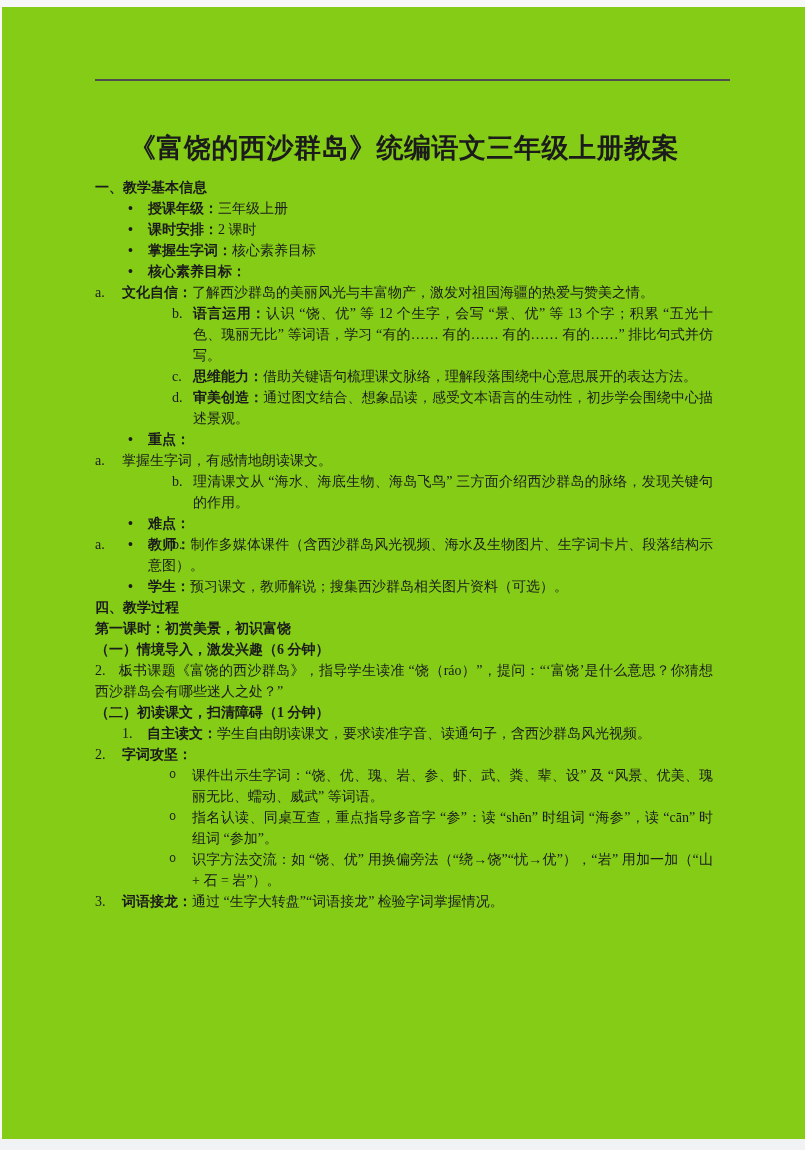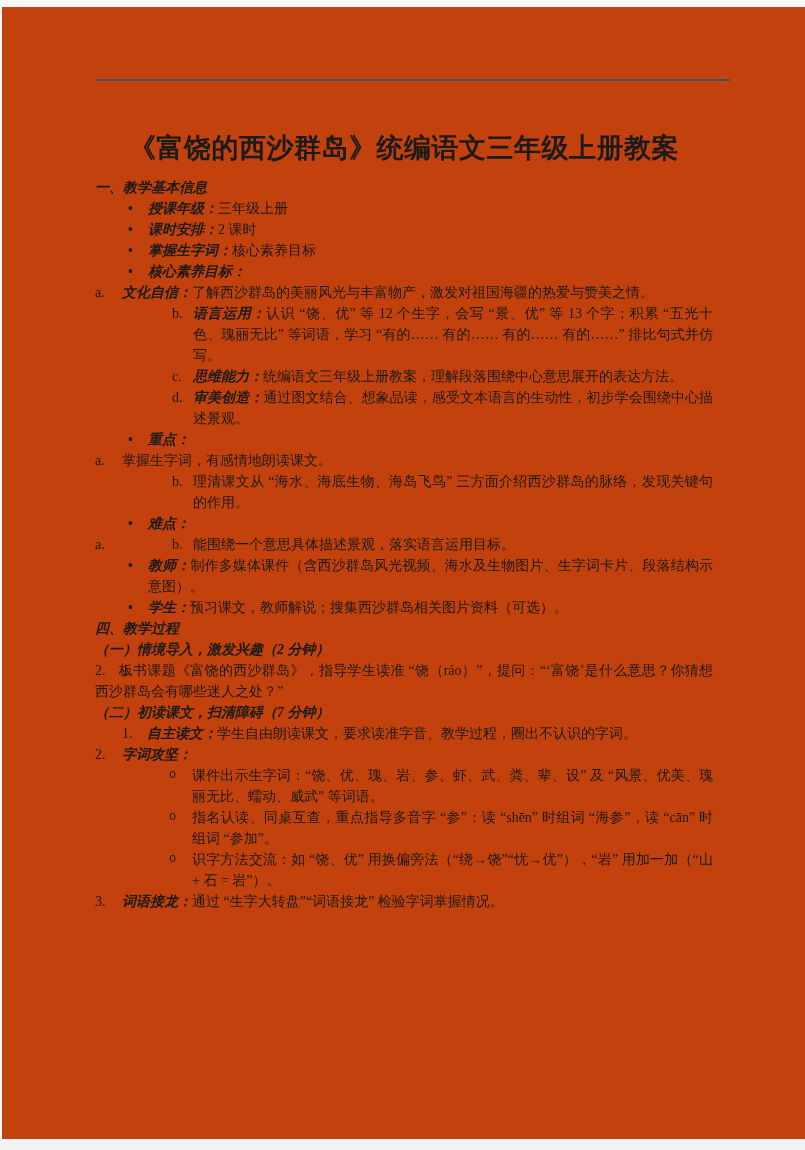--- a/index.html
+++ b/index.html
@@ -2,36 +2,36 @@
 <html><head>
 <meta charset="utf-8">
 <style>
   * { margin:0; padding:0; box-sizing:border-box; }
   html,body { background:#ffffff; }
   body {
     width:805px; height:1150px;
     font-family:"Liberation Serif","DejaVu Serif",serif;
     color:#1b1b1b;
   }
-  .screen { position:relative; width:805px; height:1150px; background:#c2410c; overflow:hidden; }
+  .screen { position:relative; width:805px; height:1150px; background:#84cc16; overflow:hidden; }
   .strip-top { position:absolute; top:0; left:0; width:805px; height:7px; background:#f7f7f7; }
   .strip-bottom { position:absolute; top:1139px; left:0; width:805px; height:11px; background:#f1f2f4; }
   .edge-left { position:absolute; top:7px; left:0; width:2px; height:1132px; background:#f8f8f8; }
   .rule { position:absolute; left:95px; top:79px; width:635px; height:2px; background:#4e4e4e; }
 
   .content {
     position:absolute; left:95px; top:128px; width:618px;
     font-size:14px; line-height:21px; text-align:justify;
   }
   .doc-title {
     font-size:27px; line-height:40px; font-weight:bold;
     text-align:center; margin-bottom:9px; letter-spacing:0.5px;
   }
   .para { position:relative; }
-  .b { font-weight:bold;font-style:italic; }
+  .b { font-weight:bold; }
   .marker { position:absolute; top:0; }
   .lv-bullet { padding-left:53px; }
   .lv-bullet > .marker { left:33px; font-weight:bold; }
   .lv-a { padding-left:27px; }
   .lv-a > .marker { left:0; }
   .lv-b { padding-left:98px; }
   .lv-b > .marker { left:77px; }
   .lv-n1 { padding-left:52px; }
   .lv-n1 > .marker { left:27px; }
   .lv-n0 { padding-left:27px; }
@@ -67,21 +67,21 @@
       <span class="marker">•</span><span class="b">核心素养目标：</span><span></span>
     </p>
 
     <p class="para lv-a">
       <span class="marker">a.</span><span class="b">文化自信：</span><span>了解西沙群岛的美丽风光与丰富物产，激发对祖国海疆的热爱与赞美之情。</span>
     </p>
     <p class="para lv-b">
       <span class="marker">b.</span><span class="b">语言运用：</span><span>认识 “饶、优” 等 12 个生字，会写 “景、优” 等 13 个字；积累 “五光十色、瑰丽无比” 等词语，学习 “有的…… 有的…… 有的…… 有的……” 排比句式并仿写。</span>
     </p>
     <p class="para lv-b">
-      <span class="marker">c.</span><span class="b">思维能力：</span><span>统编语文三年级上册教案，理解段落围绕中心意思展开的表达方法。</span>
+      <span class="marker">c.</span><span class="b">思维能力：</span><span>借助关键语句梳理课文脉络，理解段落围绕中心意思展开的表达方法。</span>
     </p>
     <p class="para lv-b">
       <span class="marker">d.</span><span class="b">审美创造：</span><span>通过图文结合、想象品读，感受文本语言的生动性，初步学会围绕中心描述景观。</span>
     </p>
 
 
     <p class="para lv-bullet">
       <span class="marker">•</span><span class="b">重点：</span>
     </p>
     <p class="para lv-a">
@@ -91,45 +91,46 @@
       <span class="marker">b.</span><span>理清课文从 “海水、海底生物、海岛飞鸟” 三方面介绍西沙群岛的脉络，发现关键句的作用。</span>
     </p>
 
     <p class="para lv-bullet">
       <span class="marker">•</span><span class="b">难点：</span>
     </p>
     <p class="para lv-a">
       <span class="marker">a.</span>
     </p>
     <p class="para lv-b">
-      <span class="marker">b.</span><span>能围绕一个意思具体描述景观，落实语言运用目标。</span>
+      <span class="marker">b.</span>
     </p>
 
 
     <p class="para lv-bullet">
       <span class="marker">•</span><span class="b">教师：</span><span>制作多媒体课件（含西沙群岛风光视频、海水及生物图片、生字词卡片、段落结构示意图）。</span>
     </p>
     <p class="para lv-bullet">
       <span class="marker">•</span><span class="b">学生：</span><span>预习课文，教师解说；搜集西沙群岛相关图片资料（可选）。</span>
     </p>
 
     <p class="para b">四、教学过程</p>
-    <p class="para b">（一）情境导入，激发兴趣（2 分钟）</p>
+    <p class="para b">第一课时：初赏美景，初识富饶</p>
+    <p class="para b">（一）情境导入，激发兴趣（6 分钟）</p>
 
     <p class="para lv-n1">
       <span class="marker">1.</span>
     </p>
     <p class="para">
       <span class="inline-marker">2.</span><span>板书课题《富饶的西沙群岛》，指导学生读准 “饶（ráo）”，提问：“‘富饶’是什么意思？你猜想西沙群岛会有哪些迷人之处？”</span>
     </p>
 
-    <p class="para b">（二）初读课文，扫清障碍（7 分钟）</p>
+    <p class="para b">（二）初读课文，扫清障碍（1 分钟）</p>
 
     <p class="para lv-n1">
-      <span class="marker">1.</span><span class="b">自主读文：</span><span>学生自由朗读课文，要求读准字音、教学过程，圈出不认识的字词。</span>
+      <span class="marker">1.</span><span class="b">自主读文：</span><span>学生自由朗读课文，要求读准字音、读通句子，含西沙群岛风光视频。</span>
     </p>
     <p class="para lv-n0">
       <span class="marker">2.</span><span class="b">字词攻坚：</span><span></span>
     </p>
 
     <p class="para lv-o">
       <span class="marker">o</span><span>课件出示生字词：“饶、优、瑰、岩、参、虾、武、粪、辈、设” 及 “风景、优美、瑰丽无比、蠕动、威武” 等词语。</span>
     </p>
     <p class="para lv-o">
       <span class="marker">o</span><span>指名认读、同桌互查，重点指导多音字 “参”：读 “shēn” 时组词 “海参”，读 “cān” 时组词 “参加”。</span>

